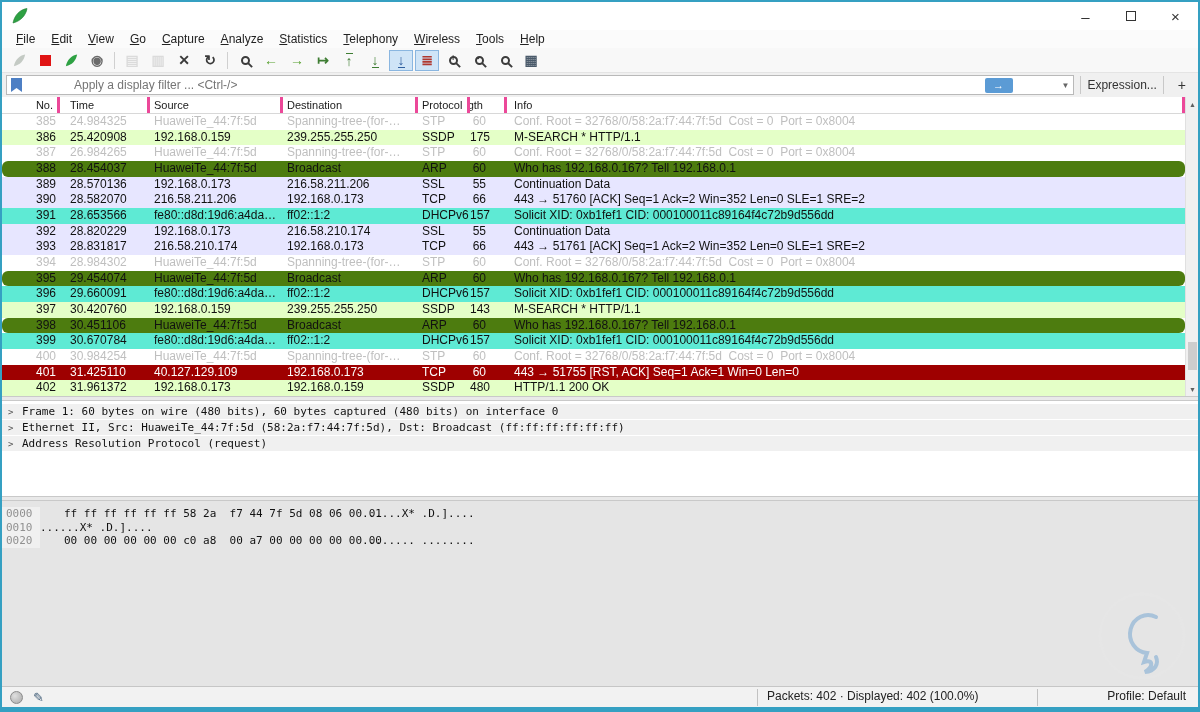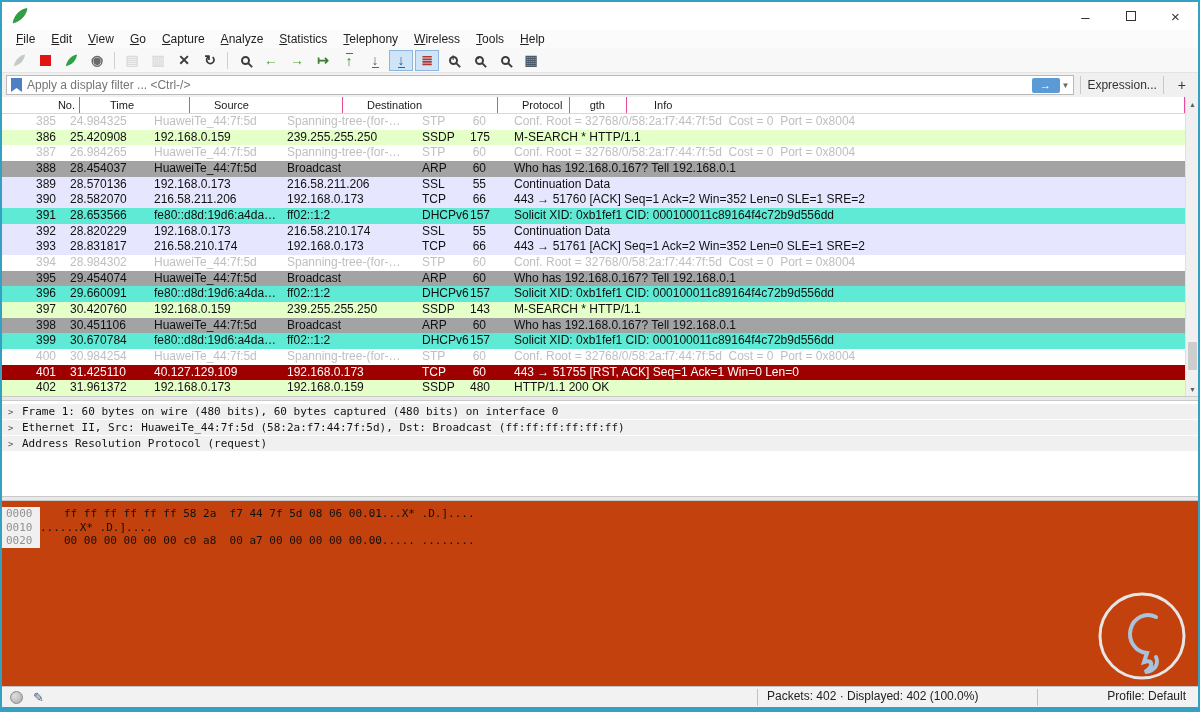--- a/index.html
+++ b/index.html
@@ -26,66 +26,66 @@
   .tb-sep { width:1px; height:17px; background:#d0d0d0; margin:0 4px; }
   .tb-btn svg { width:15px; height:15px; }
   .mag { width:9px; height:9px; border:2px solid #3c3c3c; border-radius:50%; position:relative; display:inline-block; }
   .mag::after { content:""; position:absolute; width:6px; height:2px; background:#3c3c3c; right:-5px; bottom:-3px; transform:rotate(45deg); }
   .mag .magtxt { position:absolute; top:-4px; left:0px; font-size:9px; font-weight:bold; color:#3c3c3c; }
   .u-top { border-top:1.5px solid currentColor; }
   .u-bot { border-bottom:1.5px solid currentColor; }
 
   
   .filterbar { height:24px; background:#f0f0f0; display:flex; align-items:center; padding:2px 4px; flex:0 0 auto; }
-  .filter-box { flex:1; height:20px; background:#fff; border:1px solid #b9b9b9; display:flex; align-items:center; padding:0 2px; }
+  .filter-box { flex:1; height:20px; background:#fff; border:1px solid #b9b9b9; display:flex; align-items:center; padding:0 2px;gap:47px; }
   .bookmark { width:11px; height:14px; background:#4d7fc4; margin:0 5px 0 2px; clip-path:polygon(0 0,100% 0,100% 100%,50% 72%,0 100%); flex:0 0 auto; }
   .filter-input { flex:1; border:none; outline:none; font-size:12px; color:#555; background:transparent; font-family:"Liberation Sans",sans-serif; }
   .apply-btn { width:28px; height:15px; background:#5b9bd5; border-radius:2px; color:#fff; font-size:11px; display:flex; align-items:center; justify-content:center; margin-right:2px; }
   .apply-caret { font-size:8px; color:#666; margin-right:2px; }
   .f-sep { width:1px; height:18px; background:#c8c8c8; margin:0 6px; }
   .expr-label { font-size:12px; color:#333; }
   .add-btn { font-size:14px; color:#333; padding:0 8px; }
 
   
   .pkt-area { flex:0 0 auto; display:flex; background:#fff; }
   .pkt-cols { flex:1; overflow:hidden; }
   .pkt-header { height:17px; display:flex; font-size:11px; color:#1a1a1a; border-bottom:1px solid #d8d8d8; background:#fff; }
-  .pkt-header > div { border-right:1px solid #ec4899; display:flex; align-items:center;margin-left:20px; }
+  .pkt-header > div { border-right:3px solid #ec4899; display:flex; align-items:center; }
   .pkt-rows { height:282px; }
   .pkt-row { height:15.66px; display:flex; font-family:Liberation Sans, sans-serif; font-size:12px; line-height:15.6px; color:#111; }
   .pkt-row > div, .pkt-header > div { overflow:hidden; white-space:pre; }
   .c1 { width:58px; text-align:right; padding-right:4px; justify-content:flex-end; flex:0 0 auto; }
   .c2 { width:90px; padding-left:10px; flex:0 0 auto; }
   .c3 { width:133px; padding-left:4px; flex:0 0 auto; }
   .c4 { width:135px; padding-left:4px; flex:0 0 auto; }
   .c5 { width:52px; padding-left:4px; flex:0 0 auto; }
   .c6 { width:37px; text-align:right; padding-right:21px; justify-content:flex-end; flex:0 0 auto; }
   .c7 { flex:1; padding-left:7px; }
   .t-stp  { color:#bfbfbf; background:#fff; }
   .t-ssdp { background:#e4ffc7; }
-  .t-arp  { background:#a3a3a3; }
+  .t-arp  { background:#4d7c0f;border-radius:6px; }
   .t-tcp  { background:#e7e6ff; }
   .t-udp  { background:#5eead4; }
   .t-bad  { background:#9e0000; color:#fdfdfd; }
 
   
   .vscroll { width:13px; background:#f0f0f0; border-left:1px solid #e0e0e0; position:relative; flex:0 0 auto; }
   .vs-arrow { position:absolute; left:0; width:13px; height:14px; font-size:7px; color:#5f5f5f; display:flex; align-items:center; justify-content:center; }
   .vs-up { top:0; } .vs-down { bottom:0; }
   .vs-thumb { position:absolute; left:2px; width:9px; height:28px; background:#cdcdcd; top:245px; }
 
   .pane-sep { height:5px; background:#e9e9e9; border-top:1px solid #c9c9c9; border-bottom:1px solid #c9c9c9; flex:0 0 auto; }
 
   
   .details { height:95px; background:#fff; padding-top:3px; flex:0 0 auto; }
   .det-row { height:15px; margin-bottom:1px; background:#f0f0f0; display:flex; align-items:center; font-family:"DejaVu Sans Mono",monospace; font-size:11px; color:#111; white-space:pre; }
   .det-arrow { width:10px; margin:0 4px 0 6px; color:#555; font-size:9px; flex:0 0 auto; }
 
   
-  .hexpane { flex:1; background:#c2410c; position:relative; padding-top:6px; overflow:hidden; }
+  .hexpane { flex:1; background:#e5e5e5; position:relative; padding-top:6px; overflow:hidden; }
   .hex-row { display:flex; height:13.5px; font-family:"DejaVu Sans Mono",monospace; font-size:11px; line-height:13.5px; white-space:pre; }
   .hx-off { width:38px; background:#f0f0f0; color:#909090; padding-left:4px; flex:0 0 auto; }
   .hx-bytes { width:322px; padding-left:24px; color:#111; flex:0 0 auto; }
   .hx-ascii { color:#111; }
 
   .watermark { position:absolute; right:10px; bottom:4px; }
 
   
   .statusbar { height:21px; background:#f2f2f2; border-top:1px solid #c6c6c6; display:flex; align-items:center; font-size:12px; color:#222; position:relative; flex:0 0 auto; }
   .expert-circle { width:13px; height:13px; border-radius:50%; border:1px solid #8a8a8a; background:radial-gradient(circle at 35% 35%, #e0e0e0, #a8a8a8); margin-left:8px; flex:0 0 auto; }

